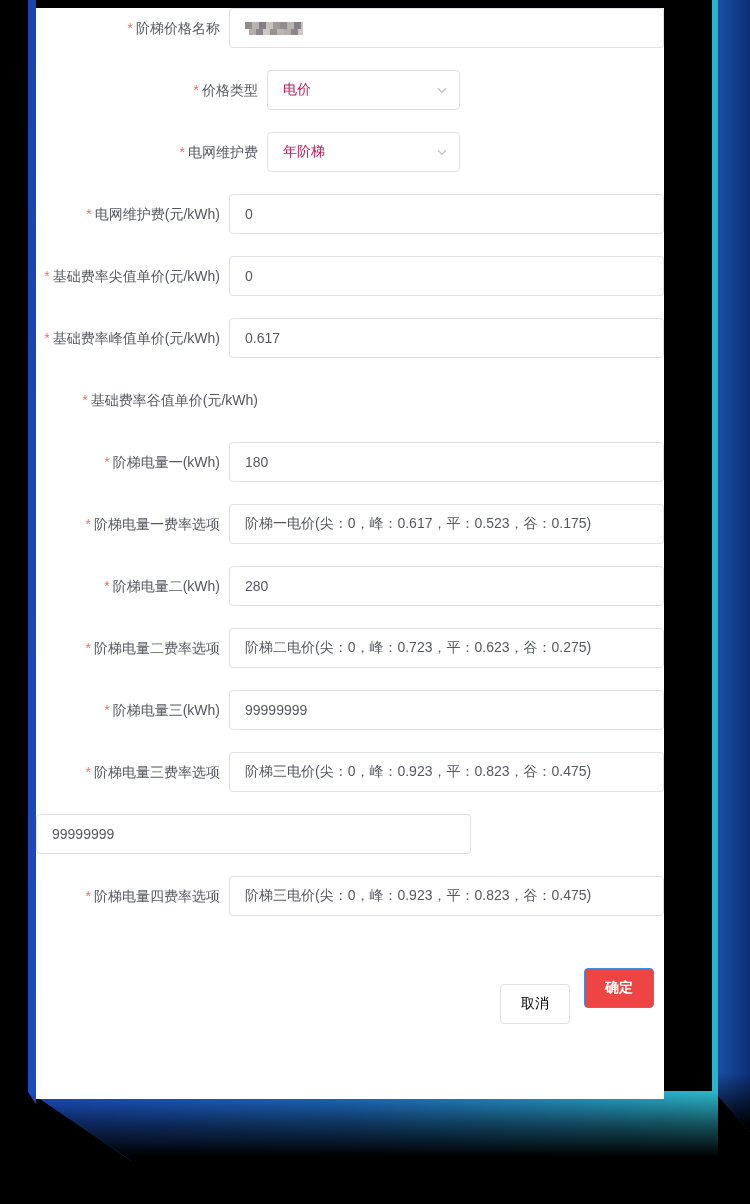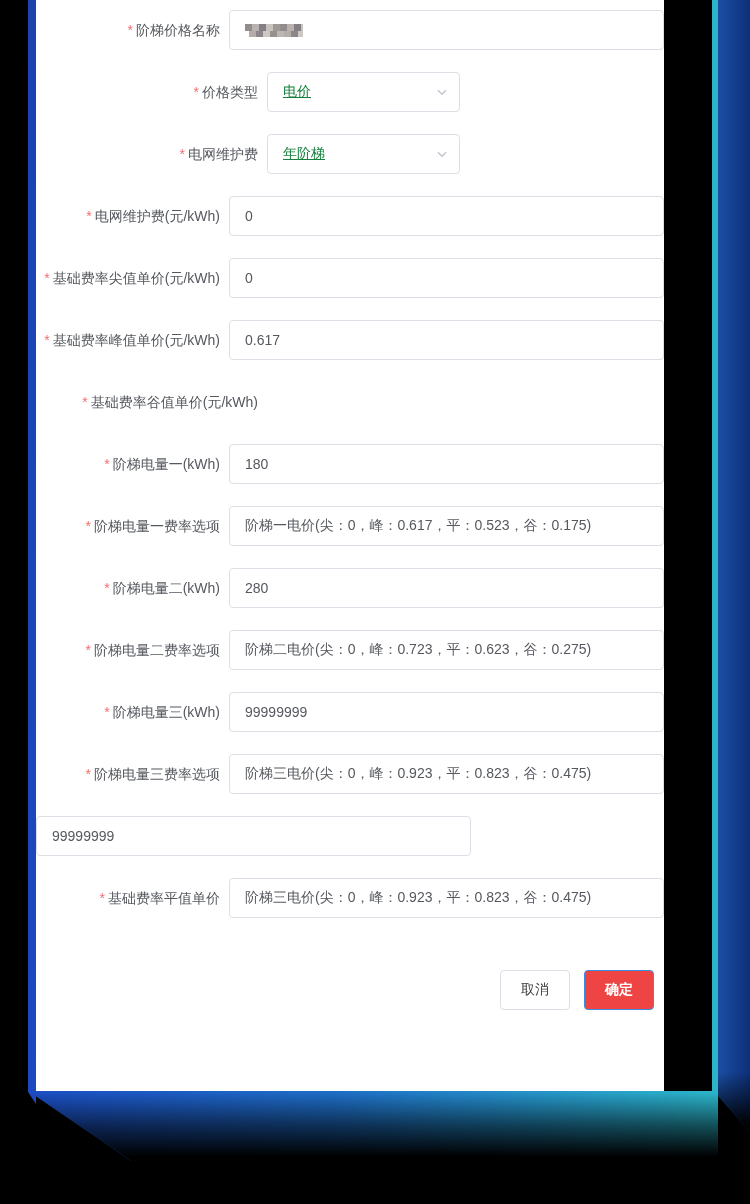--- a/index.html
+++ b/index.html
@@ -18,51 +18,51 @@
     clip-path:polygon(0 0,100% 0,100% 100%,0 calc(100% - 36px)); }
   .right-blue-band::after { content:""; position:absolute; inset:0;
     background:linear-gradient(180deg,rgba(0,0,0,0) 0,rgba(0,0,0,0) 1072px,#000 1126px); }
   .bottom-band { position:absolute; left:28px; top:1091px; width:690px; height:70px;
     background:linear-gradient(90deg,#1b4dc2 0%,#1e6ec6 45%,#2bb5c9 100%);
     clip-path:polygon(0 0,100% 0,100% 100%,15% 100%); }
   .bottom-band::after { content:""; position:absolute; inset:0;
     background:linear-gradient(180deg,rgba(0,0,0,0) 2%,rgba(0,0,0,.55) 48%,#000 94%); }
 
   
-  .panel { position:absolute; left:36px; top:0; width:628px; height:1091px;
-    background:#fff; padding-top:10px; }
+  .panel { position:absolute; left:36px; top:8px; width:628px; height:1091px;
+    background:#fff; }
 
   .row { display:flex; align-items:flex-start; height:40px; margin-bottom:22px; }
   .lbl { width:231px; padding-right:9px; text-align:right; font-size:14px;
     color:#55585e; line-height:40px; white-space:nowrap; }
   .req { color:#f56c6c; margin-right:3px; }
   .ctl { position:relative; }
   .inp { width:435px; height:40px; border:1px solid #dcdfe6; border-radius:4px;
     padding:0 15px; font-size:14px; color:#55585e; background:#fff; outline:none;
     font-family:"Liberation Sans","DejaVu Sans",sans-serif; }
   .sel { width:193px; height:40px; border:1px solid #dcdfe6; border-radius:4px;
     padding:0 10px 0 15px; display:flex; align-items:center;
     justify-content:space-between; background:#fff; cursor:pointer; }
-  .selv { font-size:14px; color:#15803d;text-decoration:underline; }
+  .selv { font-size:14px; color:#be185d; }
   .chev { flex:0 0 auto; }
 
   
   .mosaic { position:absolute; left:16px; top:14px; width:58px; height:13px;
     background-image:
       repeating-linear-gradient(90deg,#928c8e 0 7px,#b9b2ae 7px 14px,#847f83 14px 21px,#c8c3bf 21px 28px,#a09a96 28px 35px),
       repeating-linear-gradient(90deg,#b4adaa 0 7px,#8b8689 7px 14px,#cdc8c4 14px 21px,#97918f 21px 28px,#bdb7b3 28px 35px);
     background-size:100% 7px,100% 7px; background-position:0 0,4px 7px;
     background-repeat:no-repeat,no-repeat; }
 
   .footer { display:flex; justify-content:flex-end; gap:14px; margin-top:52px;
     padding-right:10px; }
   .btn { height:40px; min-width:70px; padding:0 20px; border-radius:4px;
     font-size:14px; cursor:pointer;
     font-family:"Liberation Sans","DejaVu Sans",sans-serif; }
-  .btn-cancel { background:#fff; border:1px solid #dcdfe6; color:#404040; }
+  .btn-cancel { background:#fff; border:1px solid #dcdfe6; color:#000000;margin-top:16px; }
   .btn-confirm { background:#ef4444; border:1px solid #3d8de2; color:#fff;
     font-weight:bold; }
 </style>
 </head>
 <body>
 
 <div class="stage">
   <div class="left-stripe"></div>
   <div class="right-cyan-stripe"></div>
   <div class="right-blue-band"></div>
@@ -146,21 +146,21 @@
     <div class="row">
       <div class="lbl"><span class="req">*</span><span>阶梯电量三费率选项</span></div>
       <div class="ctl"><input class="inp" readonly="" value="阶梯三电价(尖：0，峰：0.923，平：0.823，谷：0.475)" style=""></div>
     </div>
 
     <div class="row">
       <div class="ctl"><input class="inp" readonly="" value="99999999" style=""></div>
     </div>
 
     <div class="row">
-      <div class="lbl"><span class="req">*</span><span>基础费率平值单价</span></div>
+      <div class="lbl"><span class="req">*</span><span>阶梯电量四费率选项</span></div>
       <div class="ctl"><input class="inp" readonly="" value="阶梯三电价(尖：0，峰：0.923，平：0.823，谷：0.475)" style=""></div>
     </div>
 
     <div class="footer">
       <button class="btn btn-cancel">取消</button>
       <button class="btn btn-confirm">确定</button>
     </div>
 
   </div>
 </div>

